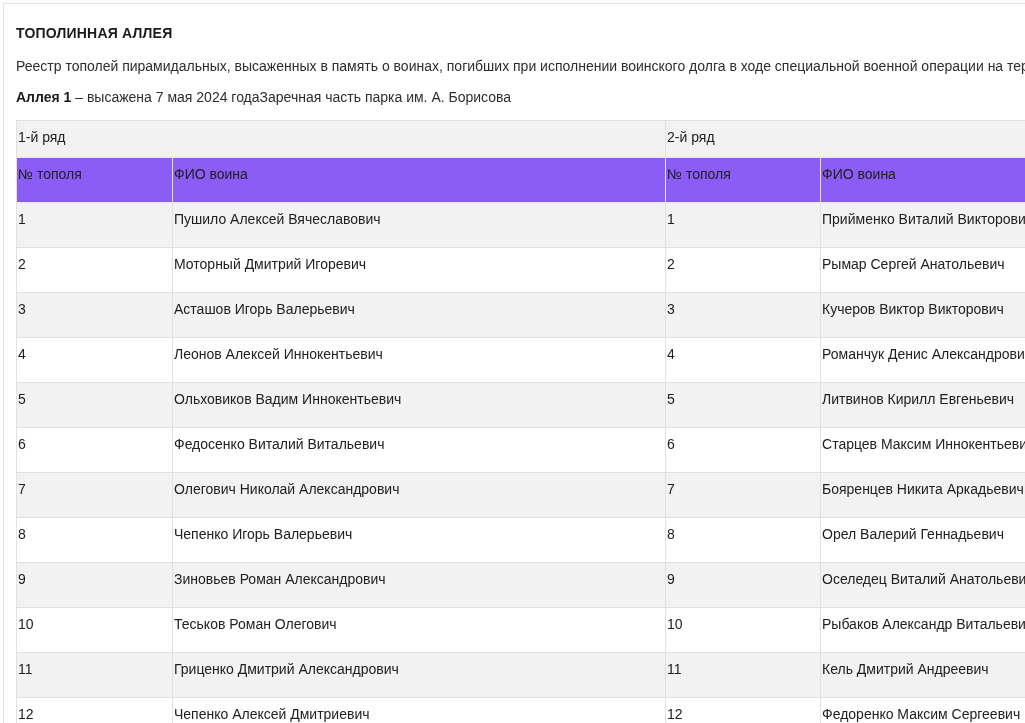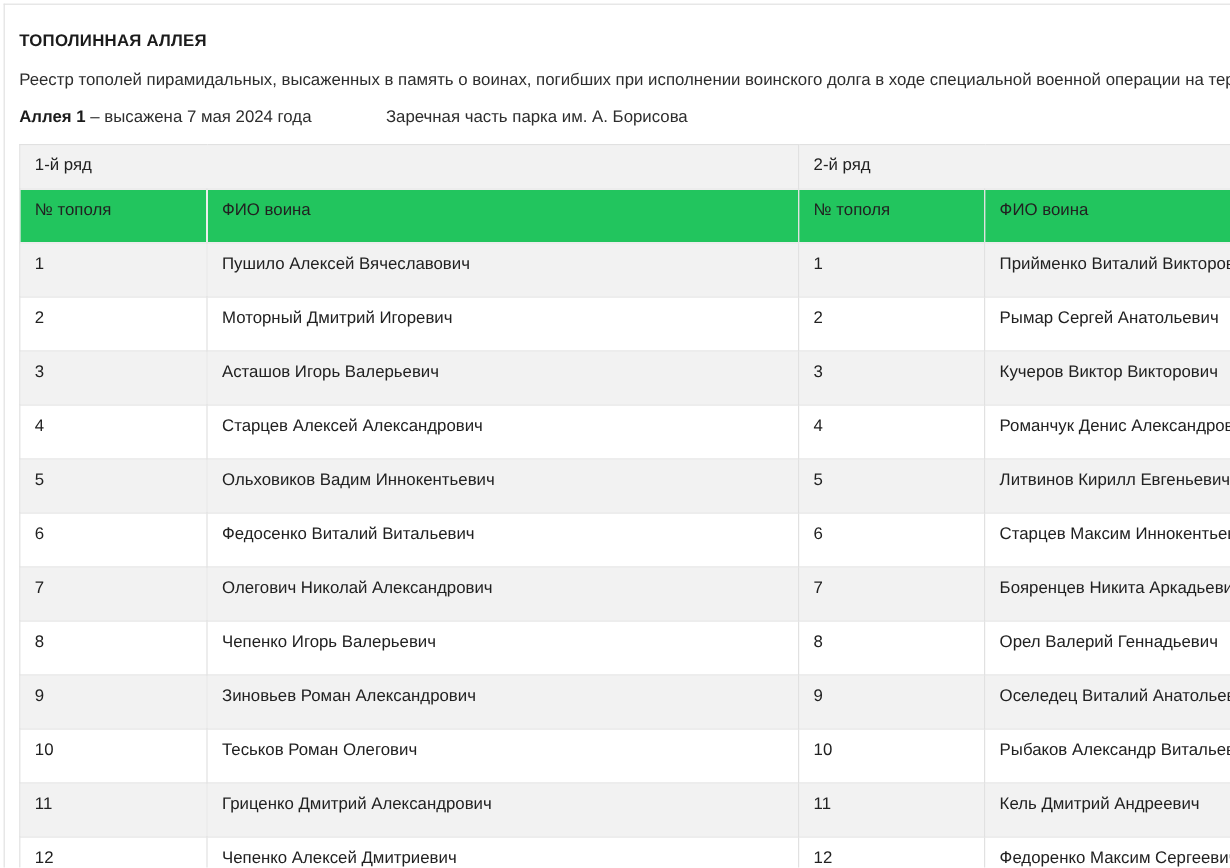--- a/index.html
+++ b/index.html
@@ -37,46 +37,46 @@
     color: #2d2d2d;
     white-space: nowrap;
   }
   .alley-line {
     margin: 15px 0 0 0;
     font-size: 14px;
     color: #2d2d2d;
     white-space: nowrap;
   }
   .alley-label { font-weight: bold; color: #1b1b1b; margin-top: 12px; }
-  .alley-loc   { margin-left: 62px; }
+  .alley-loc   { }
 
   table.registry {
     margin-top: 15px;
     border-collapse: collapse;
     table-layout: fixed;
     width: 1072px;
     font-size: 14px;
   }
   .registry th, .registry td {
     border: 1px solid #e1e1e1;
     vertical-align: top;
     text-align: left;
     font-weight: normal;
-    padding: 8px 12px;
+    padding: 8px 1px;
     color: #212121;
     overflow: hidden;
     white-space: nowrap;
   }
   .registry tr.group-row th {
     height: 37px;
     background: #f2f2f2;
   }
   .registry tr.col-row th {
     height: 45px;
-    background: #22c55e;
+    background: #8b5cf6;
   }
   .registry tbody td { height: 45px; }
   .registry tbody tr:nth-child(odd) { background: #f2f2f2; }
   .registry tbody tr:nth-child(even) { background: #ffffff; }
 </style>
 </head>
 <body>
 
 <div class="doc">
   <h1 class="title">ТОПОЛИННАЯ АЛЛЕЯ</h1>
@@ -118,21 +118,21 @@
         <td>Рымар Сергей Анатольевич</td>
       </tr>
       <tr>
         <td>3</td>
         <td>Асташов Игорь Валерьевич</td>
         <td>3</td>
         <td>Кучеров Виктор Викторович</td>
       </tr>
       <tr>
         <td>4</td>
-        <td>Старцев Алексей Александрович</td>
+        <td>Леонов Алексей Иннокентьевич</td>
         <td>4</td>
         <td>Романчук Денис Александрович</td>
       </tr>
       <tr>
         <td>5</td>
         <td>Ольховиков Вадим Иннокентьевич</td>
         <td>5</td>
         <td>Литвинов Кирилл  Евгеньевич</td>
       </tr>
       <tr>

